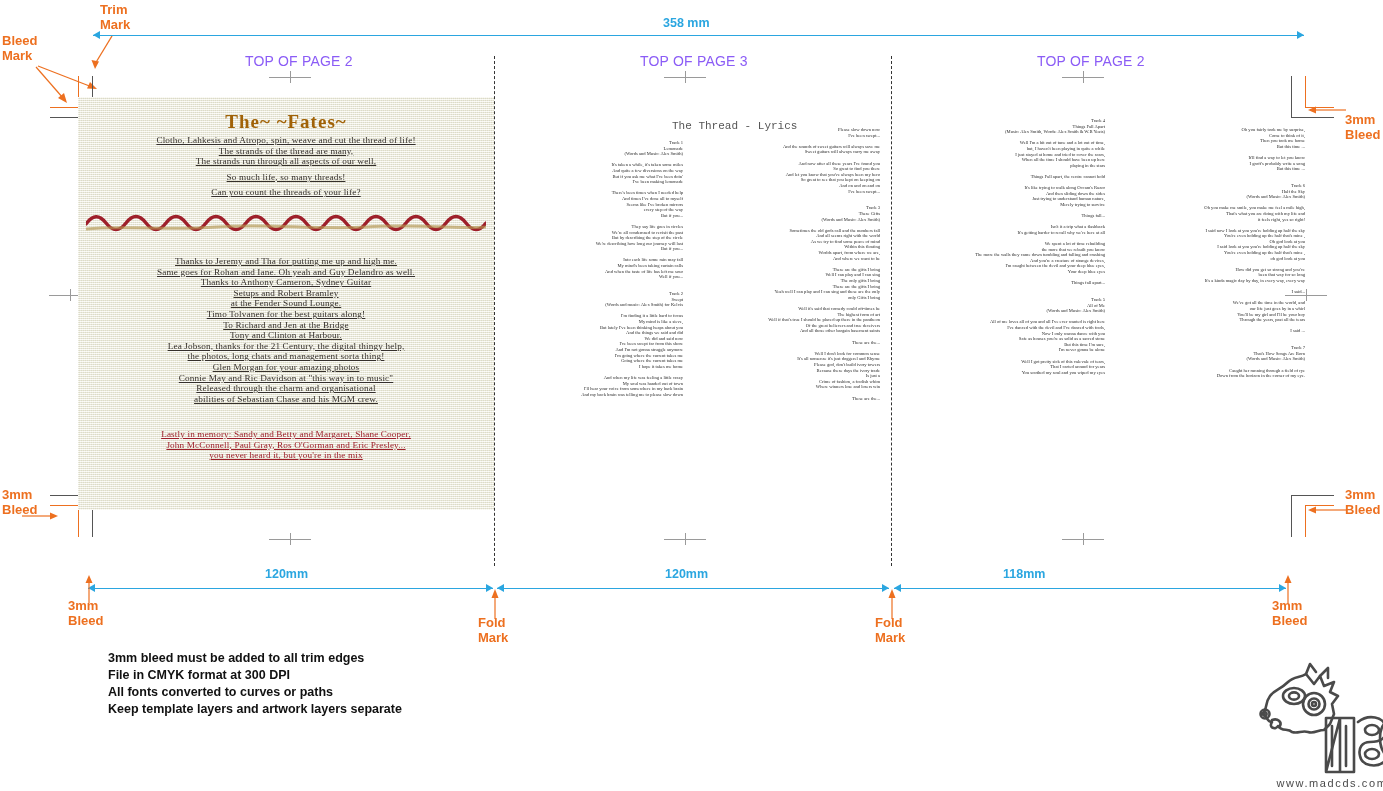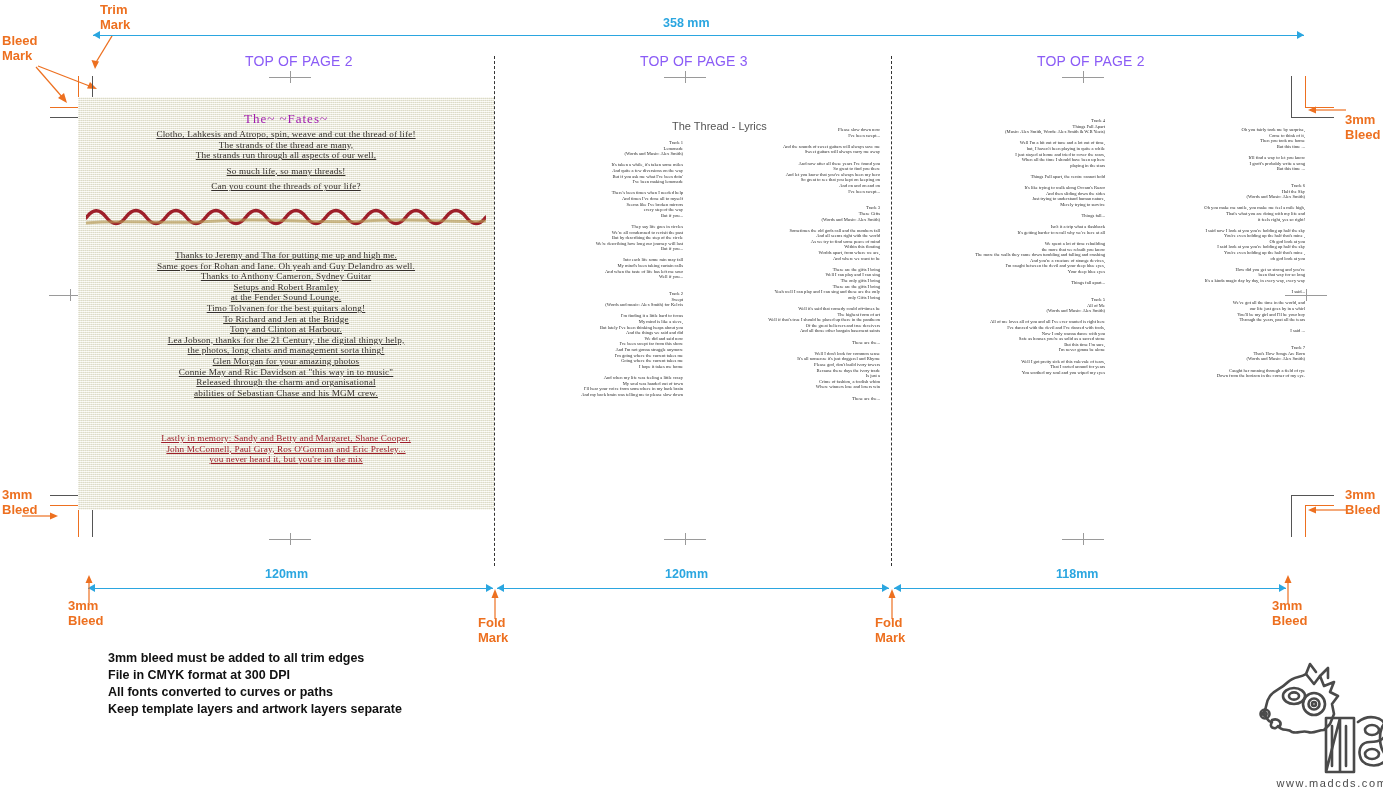--- a/index.html
+++ b/index.html
@@ -25,31 +25,31 @@
 
   
   #artwork{position:absolute;background:#f2f1e2;overflow:hidden;}
   #artwork .weave{position:absolute;inset:0;
     background-image:
       repeating-linear-gradient(0deg, rgba(255,255,255,.75) 0 1px, rgba(205,203,180,.45) 1px 2px),
       repeating-linear-gradient(90deg, rgba(255,255,255,.7) 0 1px, rgba(205,203,180,.4) 1px 2px);
     opacity:.85;}
   #artwork .art-body{position:relative;z-index:2;text-align:center;
       font-family:"Liberation Serif","DejaVu Serif",serif;color:#35302c;}
-  .art-title{color:#a21caf;font-size:13px;letter-spacing:1px;margin:0 0 2px 0;}
+  .art-title{color:#a16207;font-size:19px;letter-spacing:1px;margin:0 0 2px 0;font-weight:bold;}
   .art-line{font-size:9.2px;line-height:10.6px;letter-spacing:.15px;white-space:nowrap;text-decoration:underline;}
   .art-red{color:#9e1f2a;}
   .thread-wrap{position:relative;height:30px;margin:6px 0 2px 0;}
   .thread-wrap svg{position:absolute;left:0;top:0;}
 
   
   .lyr{position:absolute;font-family:"Liberation Serif","DejaVu Serif",serif;
        color:#2b2b2b;font-size:4.6px;line-height:5.6px;white-space:pre-line;}
   .lyr.r{text-align:right;}
-  .lyr-head{position:absolute;font-family:Liberation Sans, sans-serif;
+  .lyr-head{position:absolute;font-family:Liberation Mono, monospace;
        color:#555;font-size:11px;white-space:nowrap;}
 
   
   .notes{position:absolute;font-size:12.5px;font-weight:bold;color:#111;
         line-height:17px;white-space:pre-line;}
 
   
   #logo{position:absolute;}
   #logo .url{position:absolute;left:0;bottom:-1px;width:100%;text-align:center;
       font-size:11px;letter-spacing:1.6px;color:#4a4a4a;
@@ -164,21 +164,21 @@
       <div class="art-line">To Richard and Jen at the Bridge</div>
       <div class="art-line">Tony and Clinton at Harbour.</div>
       <div class="art-line">Lea Jobson, thanks for the 21 Century, the digital thingy help,</div>
       <div class="art-line">the photos, long chats and management sorta thing!</div>
       <div class="art-line">Glen Morgan for your amazing photos</div>
       <div class="art-line">Connie May and Ric Davidson at "this way in to music"</div>
       <div class="art-line">Released through the charm and organisational</div>
       <div class="art-line">abilities of Sebastian Chase and his MGM crew.</div>
     </div>
 
-    <div style="margin-top:35px;">
+    <div style="margin-top:25px;">
       <div class="art-line art-red">Lastly in memory: Sandy and Betty and Margaret, Shane Cooper,</div>
       <div class="art-line art-red">John McConnell, Paul Gray, Ros O'Gorman and Eric Presley...</div>
       <div class="art-line art-red">you never heard it, but you're in the mix</div>
     </div>
   </div>
 </div>
 
 <div class="dash" style="left:494px;top:56px;height:510px;"></div>
 <div class="dash" style="left:891px;top:56px;height:510px;"></div>
 
@@ -377,21 +377,21 @@
 
 <div class="arrowhead" style="left:88px;top:584px;border-top:4px solid transparent;border-bottom:4px solid transparent;border-right:7px solid #2BA6E0;"></div>
 <div class="arrowhead" style="left:486px;top:584px;border-top:4px solid transparent;border-bottom:4px solid transparent;border-left:7px solid #2BA6E0;"></div>
 <div class="arrowhead" style="left:497px;top:584px;border-top:4px solid transparent;border-bottom:4px solid transparent;border-right:7px solid #2BA6E0;"></div>
 <div class="arrowhead" style="left:882px;top:584px;border-top:4px solid transparent;border-bottom:4px solid transparent;border-left:7px solid #2BA6E0;"></div>
 <div class="arrowhead" style="left:894px;top:584px;border-top:4px solid transparent;border-bottom:4px solid transparent;border-right:7px solid #2BA6E0;"></div>
 <div class="arrowhead" style="left:1279px;top:584px;border-top:4px solid transparent;border-bottom:4px solid transparent;border-left:7px solid #2BA6E0;"></div>
 
 <div class="abs lbl-blue" style="left:265px;top:567px;">120mm</div>
 <div class="abs lbl-blue" style="left:665px;top:567px;">120mm</div>
-<div class="abs lbl-blue" style="left:1056px;top:567px;">118mm</div>
+<div class="abs lbl-blue" style="left:1003px;top:567px;">118mm</div>
 
 <svg class="abs" style="left:82px;top:575px;" width="14" height="30">
   <line x1="7" y1="28" x2="7" y2="6" stroke="#ED7020" stroke-width="1.2"></line>
   <polygon points="7,0 3.5,8 10.5,8" fill="#ED7020"></polygon>
 </svg>
 <div class="abs lbl-orange" style="left:68px;top:598px;">3mm
 Bleed</div>
 
 <svg class="abs" style="left:488px;top:589px;" width="14" height="32">
   <line x1="7" y1="30" x2="7" y2="7" stroke="#ED7020" stroke-width="1.2"></line>

